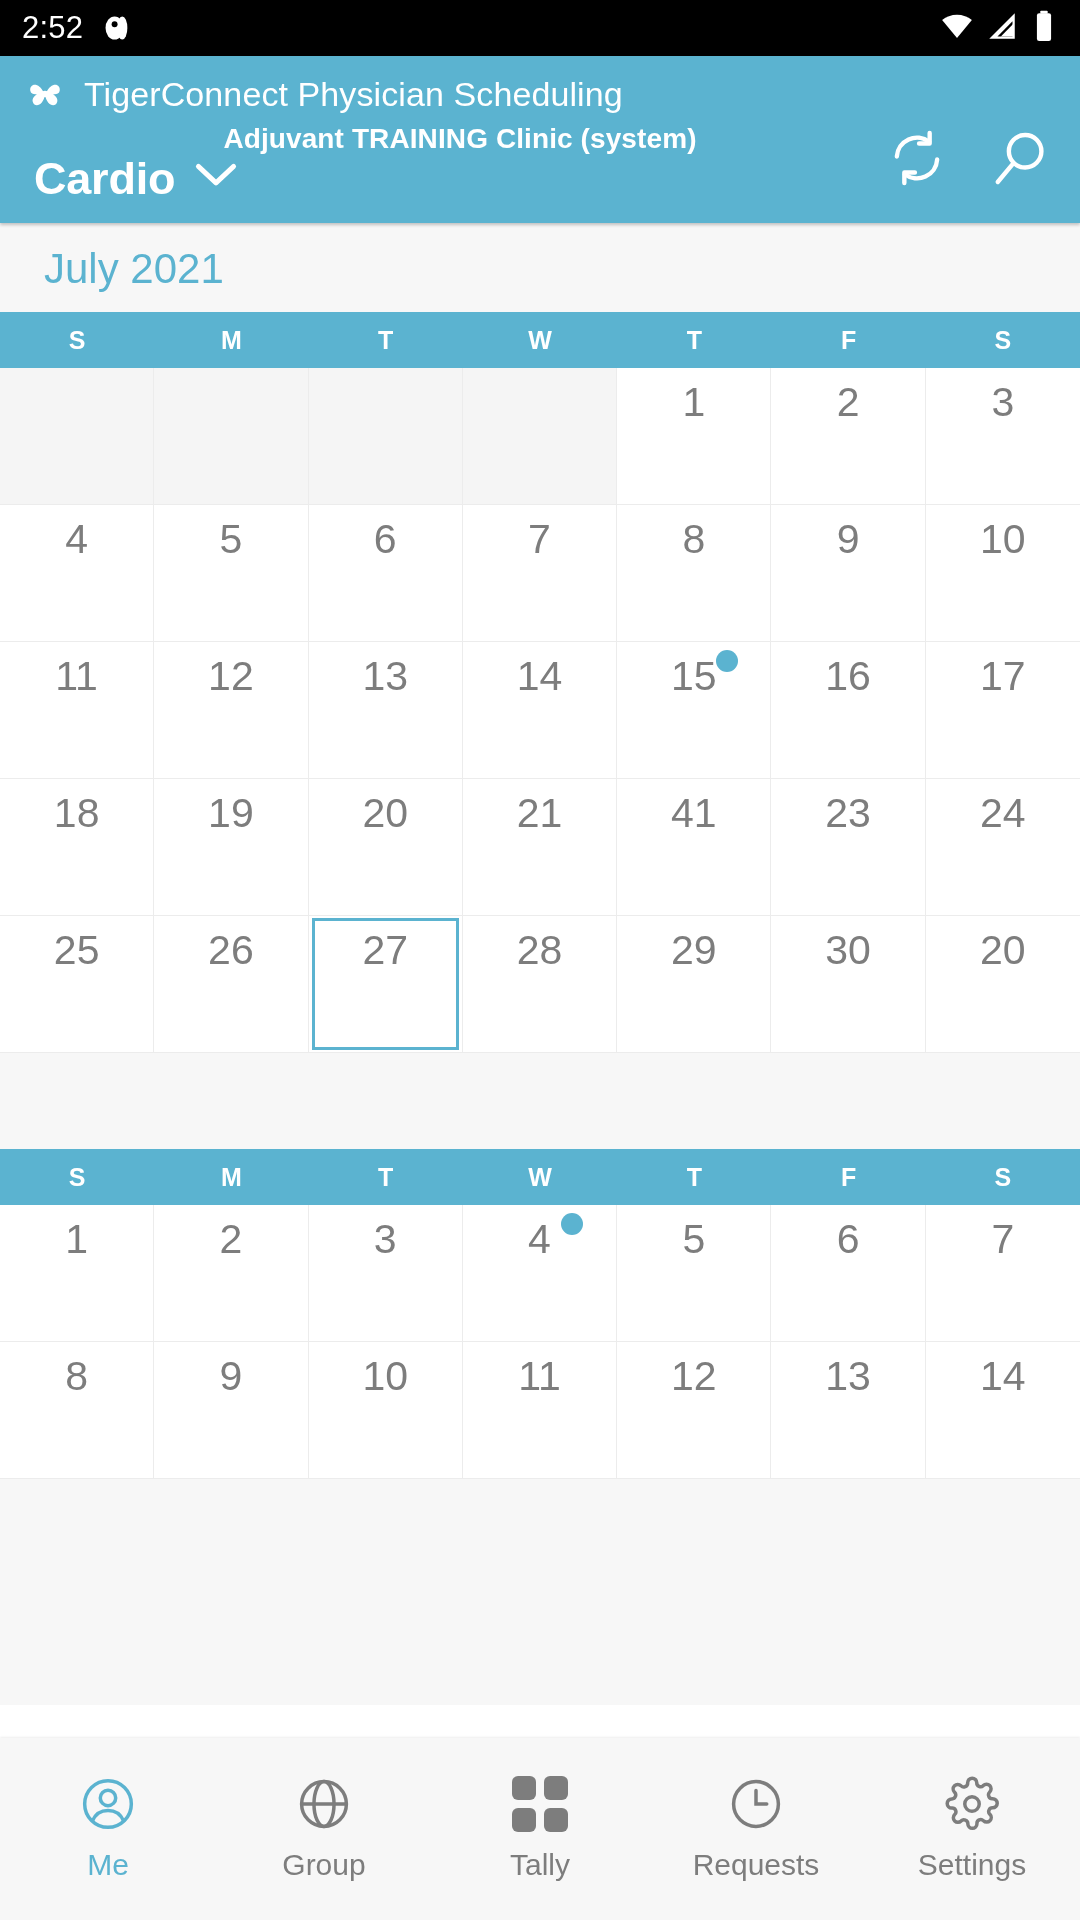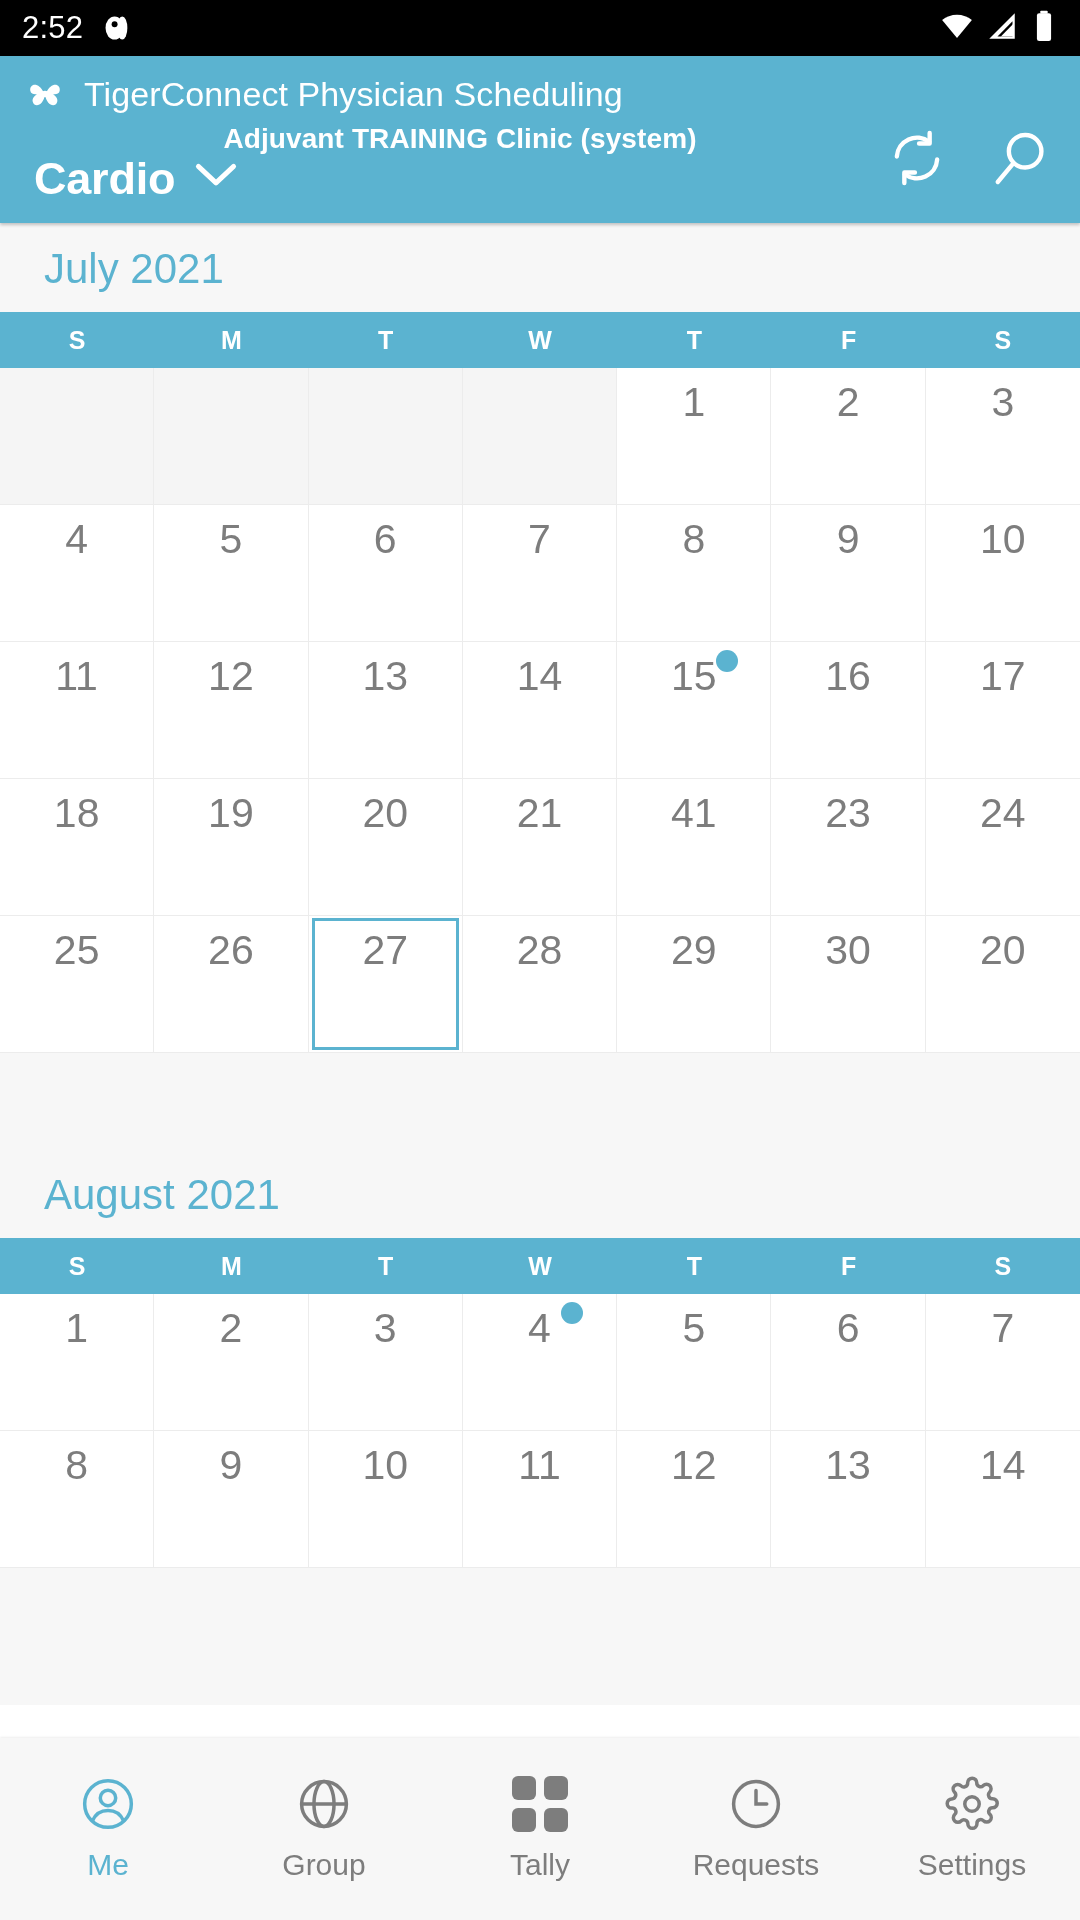--- a/index.html
+++ b/index.html
@@ -273,21 +273,20 @@
           <span class="day-num">29</span>
         </div>
         <div class="day">
           <span class="day-num">30</span>
         </div>
         <div class="day">
           <span class="day-num">20</span>
         </div>
       </div>
       <div class="month-gap"></div>
-      <div class="month-title">August 2021</div>
       <div class="dow-row">
         <div class="dow">S</div>
         <div class="dow">M</div>
         <div class="dow">T</div>
         <div class="dow">W</div>
         <div class="dow">T</div>
         <div class="dow">F</div>
         <div class="dow">S</div>
       </div>
       <div class="week">

